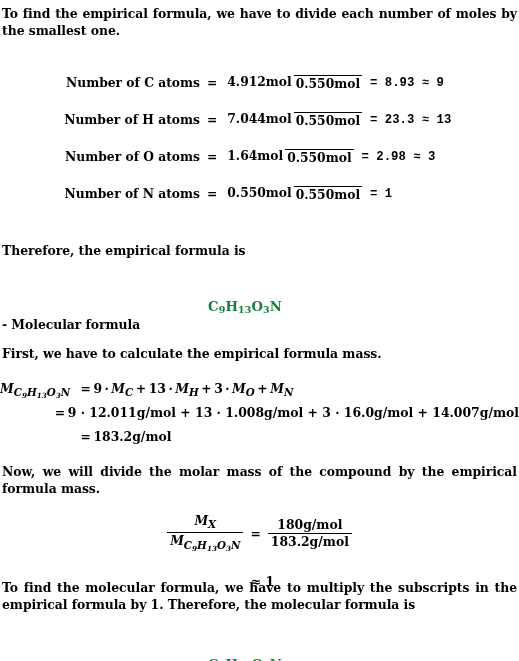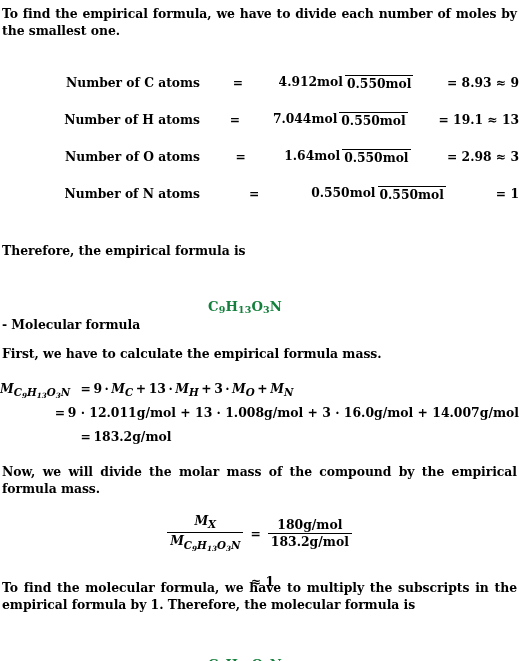--- a/index.html
+++ b/index.html
@@ -37,21 +37,21 @@
   .para.nojustify { text-align: left; }
   
   .eqgroup {
     position: absolute;
     left: 0;
     width: 519px;
   }
   .eqrow {
     display: flex;
     align-items: center;
-    justify-content: space-between;
+    justify-content: flex-start;
     height: 37px;
     font-size: 12.3px;
     font-weight: bold;
   }
   .eqlabel {
     width: 207px;
     text-align: right;
     padding-right: 7px;
     box-sizing: border-box;
     white-space: nowrap;
@@ -74,20 +74,21 @@
     white-space: nowrap;
   }
   .frac .den {
     padding: 1px 2px 0 2px;
     border-top: 1.2px solid #000;
     white-space: nowrap;
   }
   .eqresult {
     padding-left: 5px;
     white-space: nowrap;
+    font-family: Liberation Mono, monospace;
   }
   
   .formula {
     position: absolute;
     left: 0;
     width: 490px;
     text-align: center;
     color: #15803d;
     font-size: 13.2px;
     font-weight: bold;
@@ -208,21 +209,21 @@
       <span class="eqresult">= 8.93 ≈ 9</span>
     </div>
 
     <div class="eqrow">
       <span class="eqlabel">Number of H atoms</span>
       <span class="eqeq">=</span>
       <span class="frac">
         <span class="num">7.044mol</span>
         <span class="den">0.550mol</span>
       </span>
-      <span class="eqresult">= 19.1 ≈ 13</span>
+      <span class="eqresult">= 23.3 ≈ 13</span>
     </div>
 
     <div class="eqrow">
       <span class="eqlabel">Number of O atoms</span>
       <span class="eqeq">=</span>
       <span class="frac">
         <span class="num">1.64mol</span>
         <span class="den">0.550mol</span>
       </span>
       <span class="eqresult">= 2.98 ≈ 3</span>

